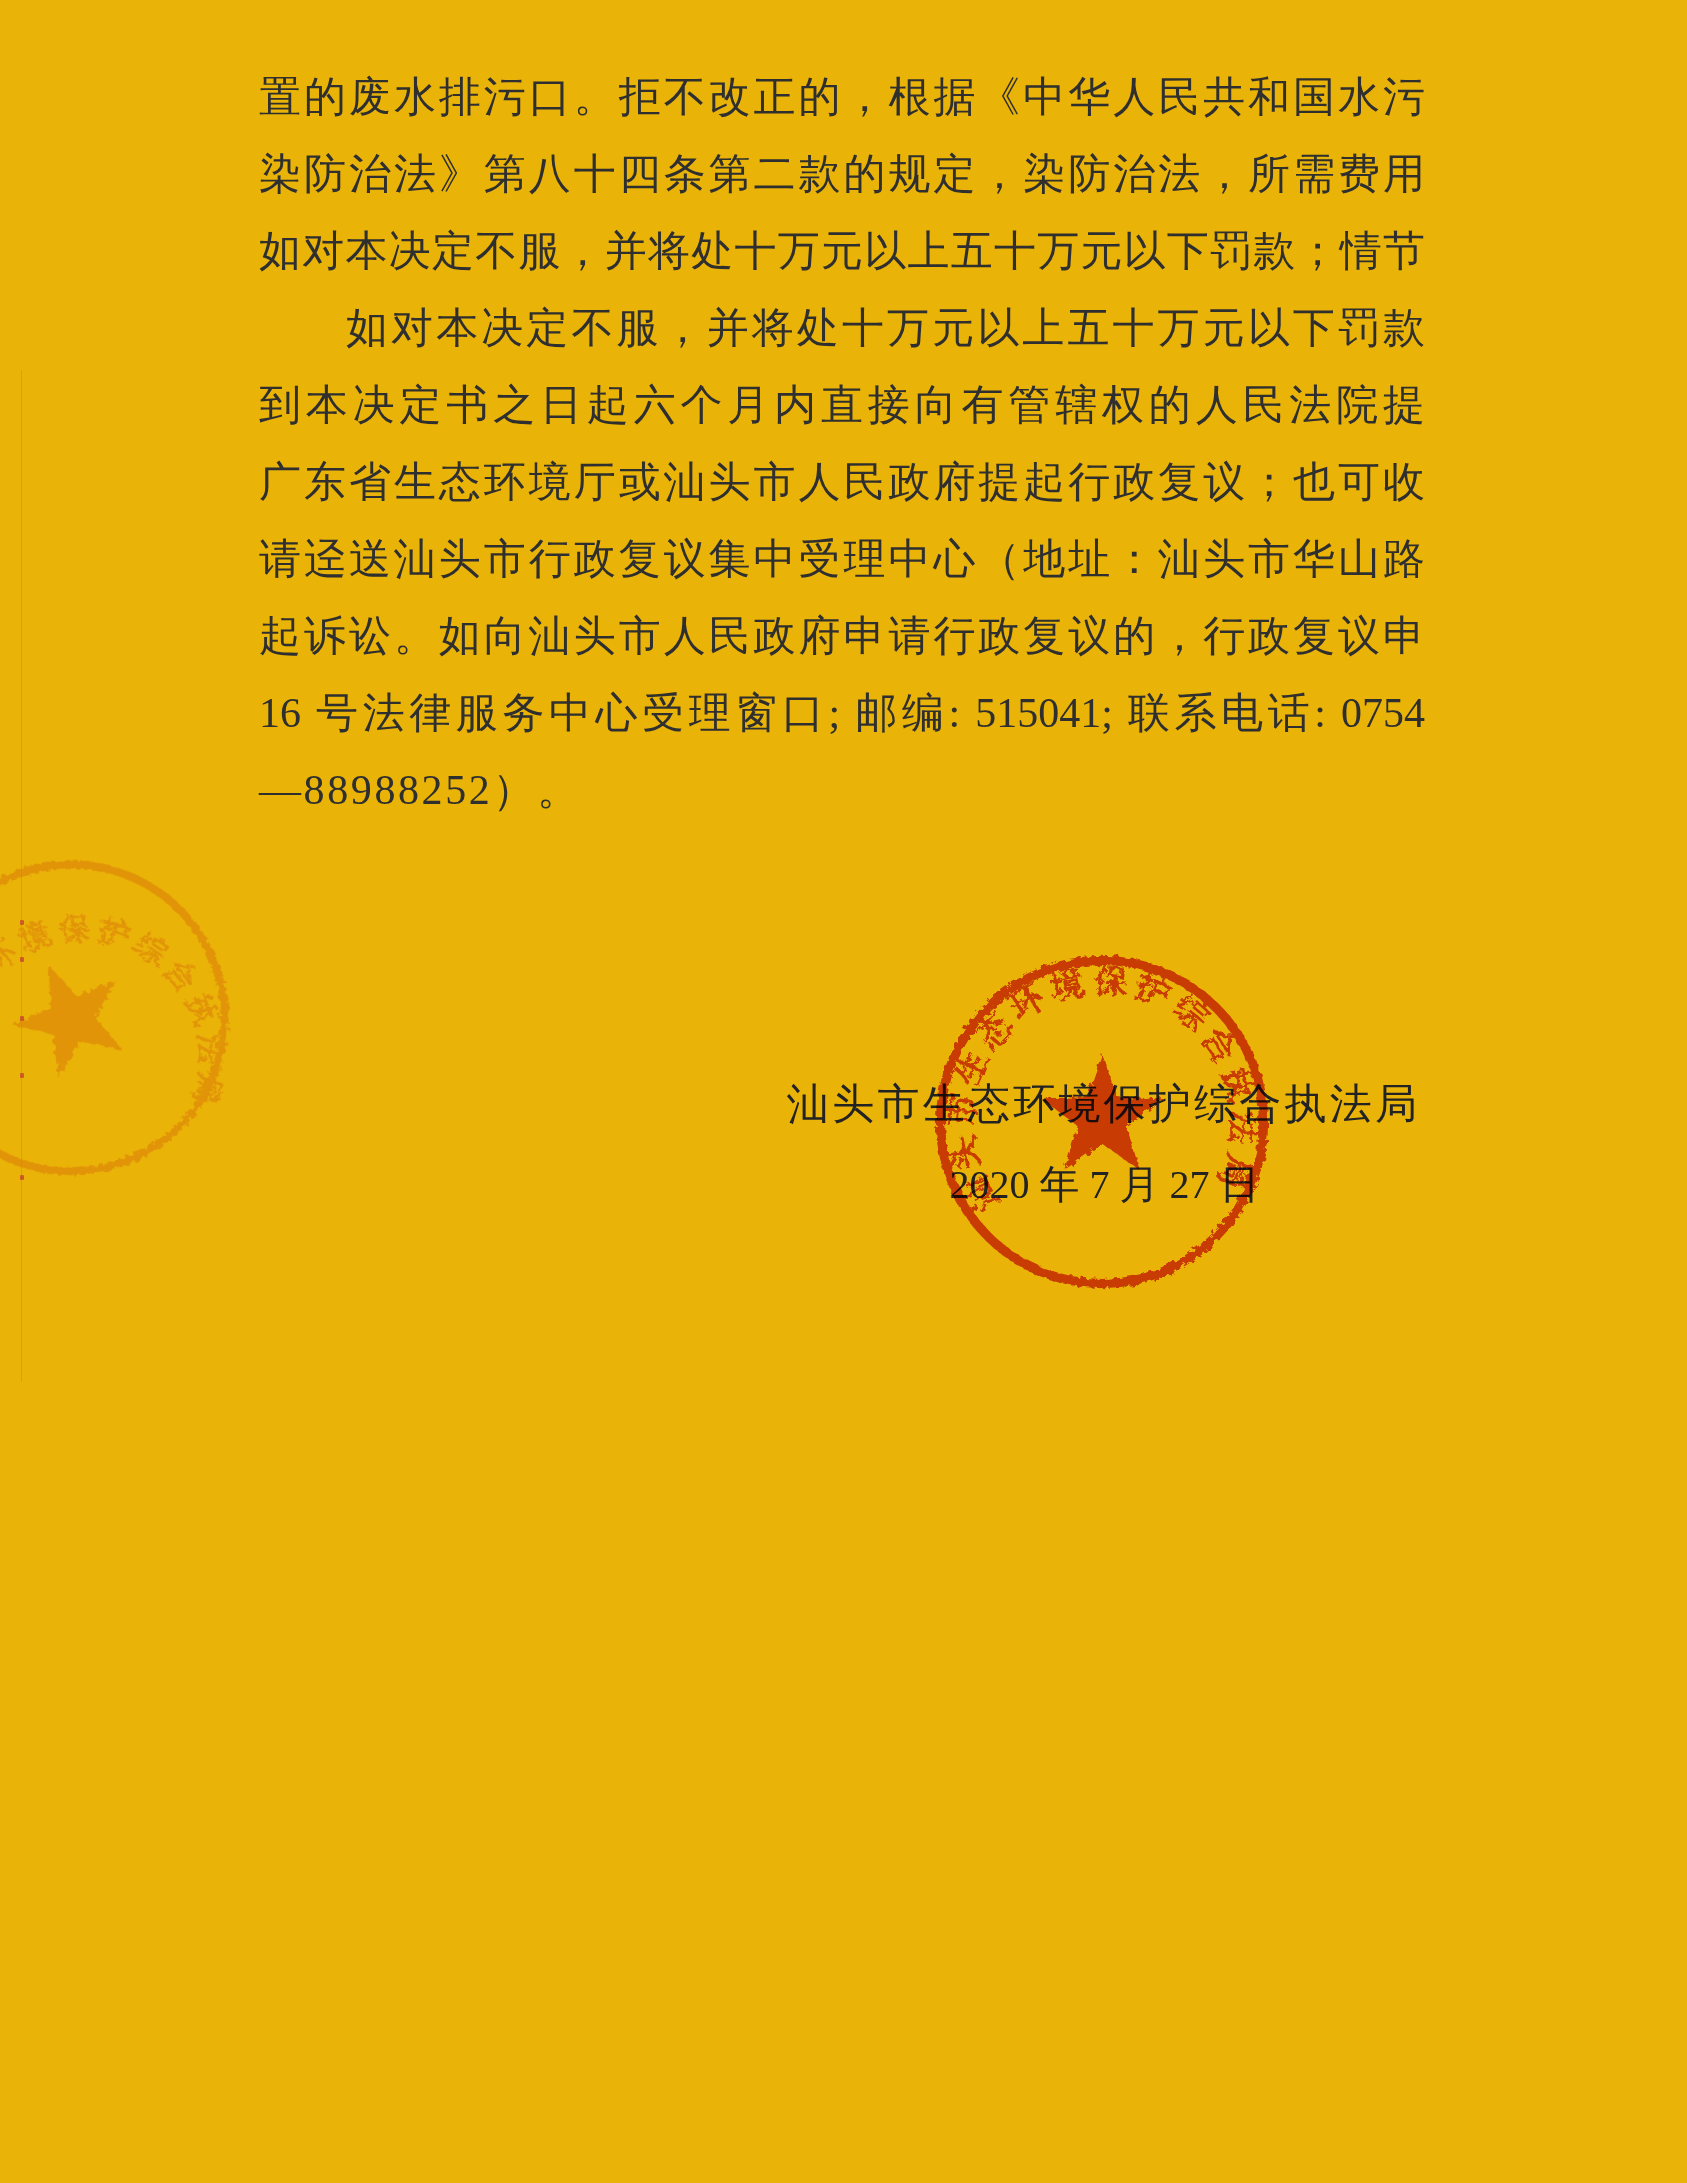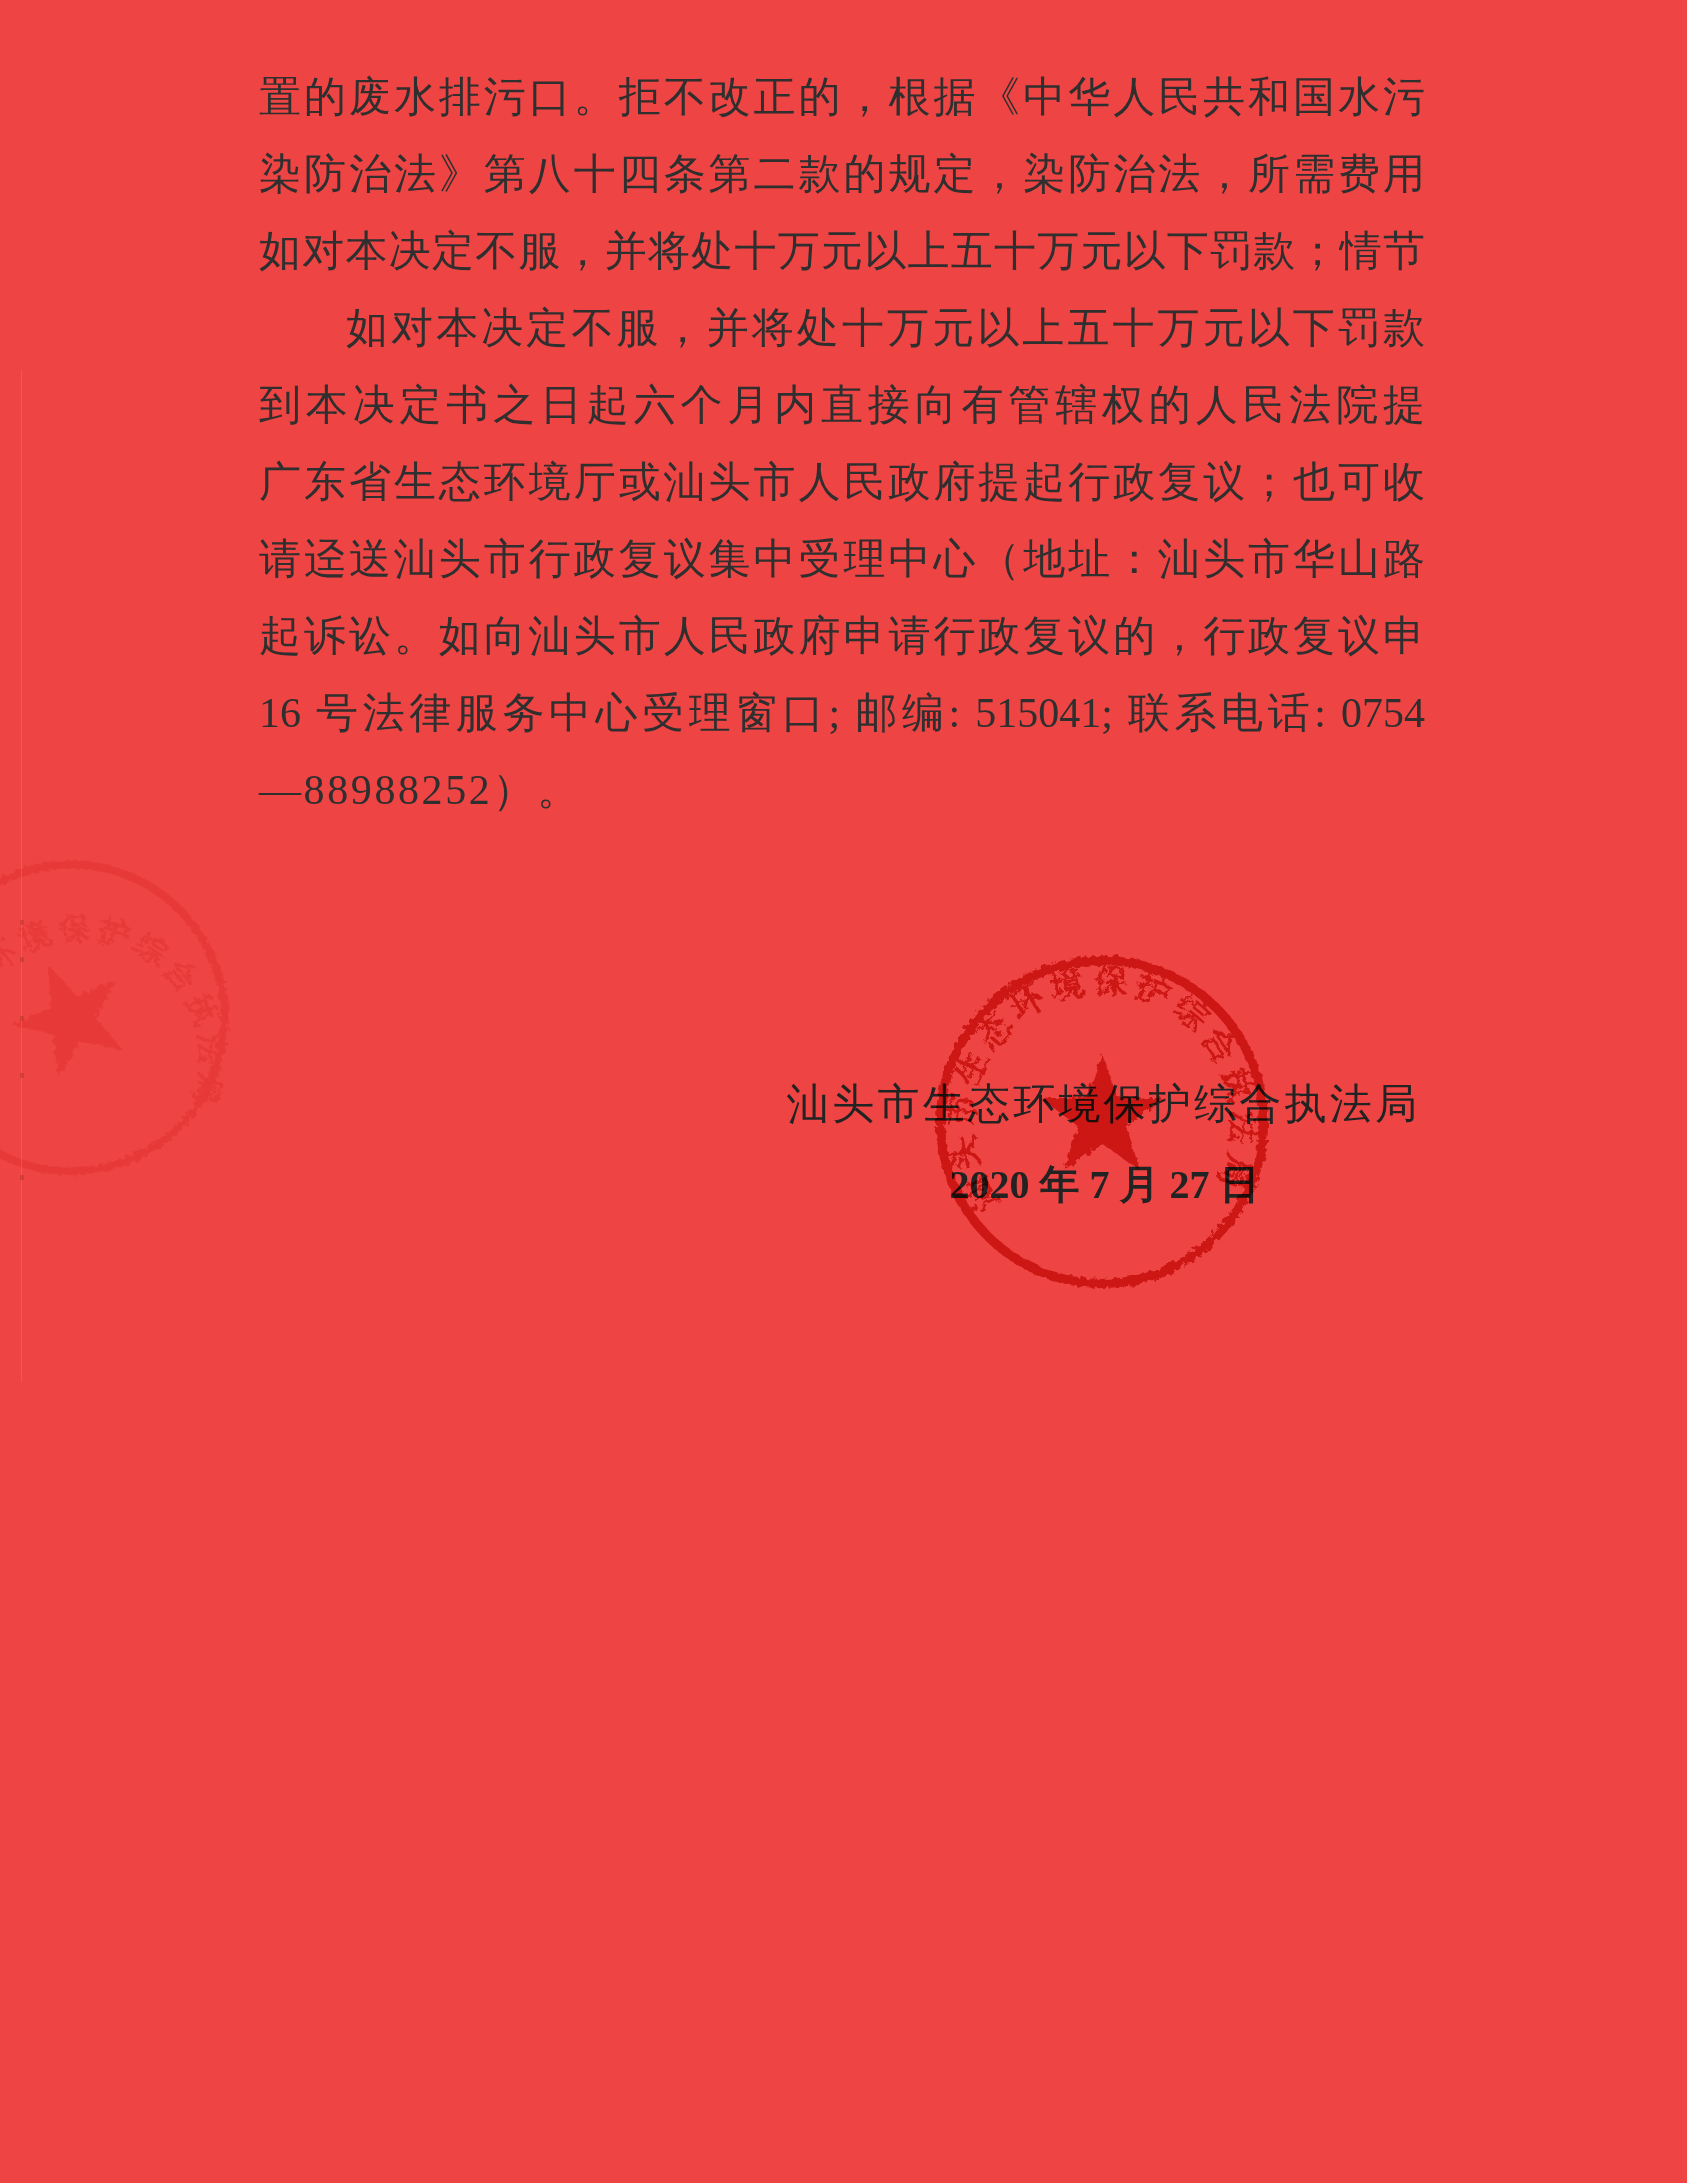--- a/index.html
+++ b/index.html
@@ -5,21 +5,21 @@
   html, body { margin: 0; padding: 0; }
   body {
     width: 1687px; height: 2183px;
     background: #ffffff;
     position: relative;
     overflow: hidden;
     font-family: "Liberation Serif", "DejaVu Serif", serif;
   }
   .page {
     position: absolute; inset: 0;
-    background: #ef4444;
+    background: #eab308;
   }
   
   .doc-body {
     position: absolute;
     left: 259px; top: 59px;
     width: 1166px;
     color: #2e2f2e;
     font-size: 42px;
     font-weight: 400;
   }
@@ -51,21 +51,20 @@
   }
   .date-line {
     position: absolute;
     left: 939px; top: 1163px;
     width: 331px;
     font-size: 40px;
     line-height: 44px;
     color: #222322;
     text-align: center;
     white-space: nowrap;
-    font-weight: bold;
   }
   
   .seal-svg {
     position: absolute;
     mix-blend-mode: multiply;
   }
   .seal-main { left: 910px; top: 930px; opacity: 0.93; }
   .seal-faint { left: -101px; top: 846px; opacity: 0.24; }
   
   .scan-edge-line {

